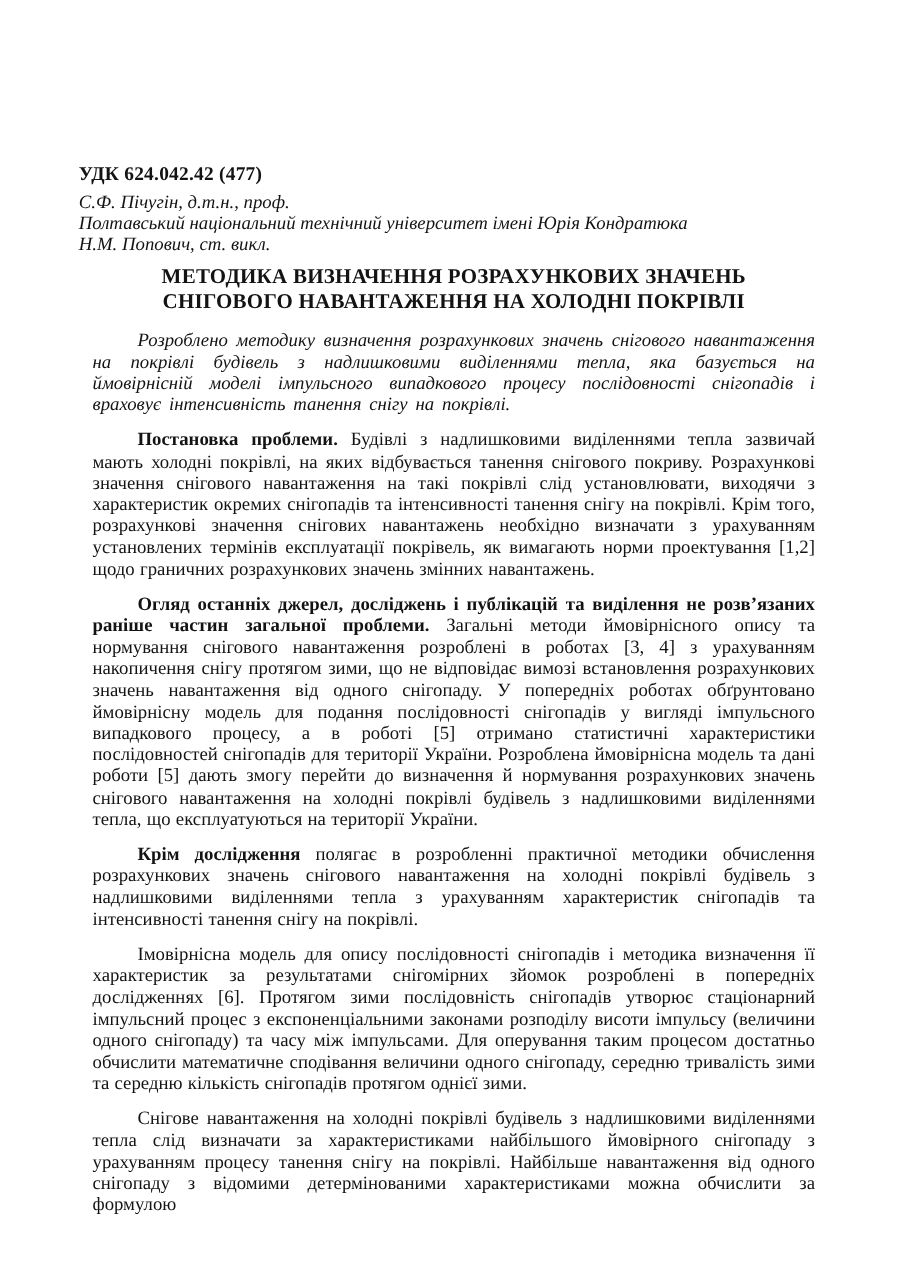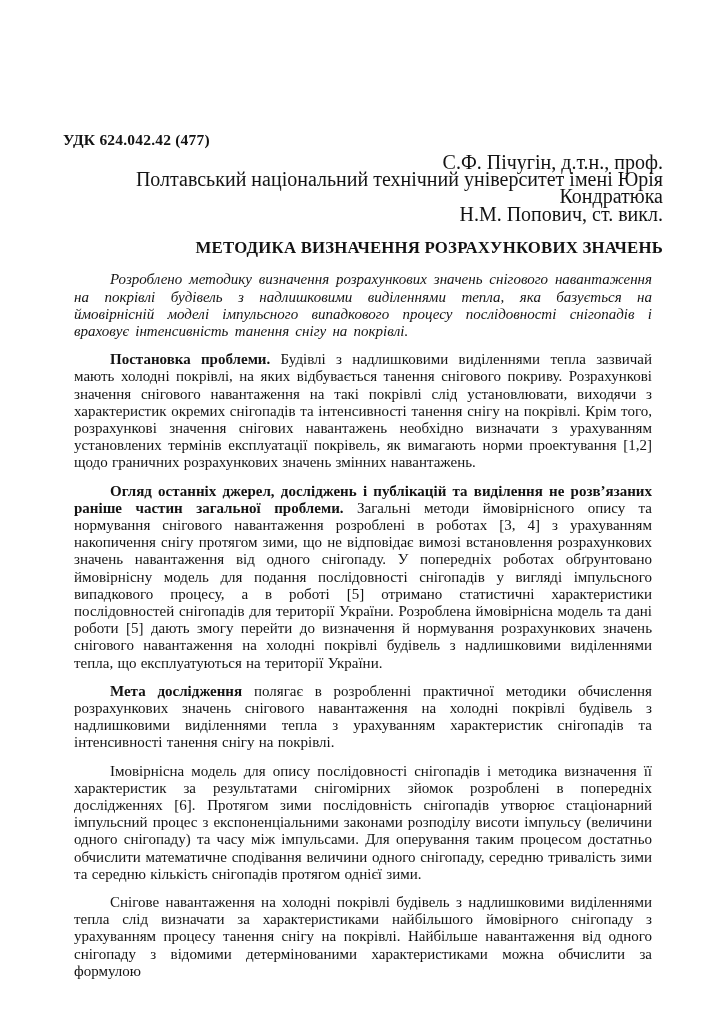--- a/index.html
+++ b/index.html
@@ -19,27 +19,28 @@
     overflow: hidden;
   }
   .udc {
     font-weight: bold;
     font-size: 15.5px;
     line-height: 18px;
     letter-spacing: 0.2px;
   }
   .authors-block {
     margin-top: 5px;
-    text-align: right;
-    font-size: 20px;
+    text-align: left;
+    font-style: italic;
+    font-size: 15px;
     line-height: 17.2px;
   }
   .article-title {
-    margin: 15px 0 13px 0;
-    text-align: right;
+    margin: 5px 0 13px 0;
+    text-align: center;
     font-weight: bold;
     font-size: 16.8px;
     line-height: 20.5px;
     letter-spacing: 0.2px;
   }
   .article-title span { display: block; }
   p.text {
     margin: 11px;
     text-align: justify;
     text-indent: 36px;
@@ -66,30 +67,31 @@
   <div class="udc">УДК 624.042.42 (477)</div>
 
   <div class="authors-block">
     <div>С.Ф. Пічугін, д.т.н., проф.</div>
     <div>Полтавський національний технічний університет імені Юрія Кондратюка</div>
     <div>Н.М. Попович, ст. викл.</div>
   </div>
 
   <h1 class="article-title">
     <span>МЕТОДИКА ВИЗНАЧЕННЯ РОЗРАХУНКОВИХ ЗНАЧЕНЬ</span>
+    <span>СНІГОВОГО НАВАНТАЖЕННЯ НА ХОЛОДНІ ПОКРІВЛІ</span>
   </h1>
 
   <p class="text abstract">Розроблено методику визначення розрахункових значень снігового навантаження на покрівлі будівель з надлишковими виділеннями тепла, яка базується на ймовірнісній моделі імпульсного випадкового процесу послідовності снігопадів і враховує інтенсивність танення снігу на покрівлі.</p>
 
 
   <div>
     <p class="text body-start"><b class="lead">Постановка проблеми.</b> <span>Будівлі з надлишковими виділеннями тепла зазвичай мають холодні покрівлі, на яких відбувається танення снігового покриву. Розрахункові значення снігового навантаження на такі покрівлі слід установлювати, виходячи з характеристик окремих снігопадів та інтенсивності танення снігу на покрівлі. Крім того, розрахункові значення снігових навантажень необхідно визначати з урахуванням установлених термінів експлуатації покрівель, як вимагають норми проектування [1,2] щодо граничних розрахункових значень змінних навантажень.</span></p>
 
     <p class="text"><b class="lead">Огляд останніх джерел, досліджень і публікацій та виділення не розв’язаних раніше частин загальної проблеми.</b> <span>Загальні методи ймовірнісного опису та нормування снігового навантаження розроблені в роботах [3, 4] з урахуванням накопичення снігу протягом зими, що не відповідає вимозі встановлення розрахункових значень навантаження від одного снігопаду. У попередніх роботах обґрунтовано ймовірнісну модель для подання послідовності снігопадів у вигляді імпульсного випадкового процесу, а в роботі [5] отримано статистичні характеристики послідовностей снігопадів для території України. Розроблена ймовірнісна модель та дані роботи [5] дають змогу перейти до визначення й нормування розрахункових значень снігового навантаження на холодні покрівлі будівель з надлишковими виділеннями тепла, що експлуатуються на території України.</span></p>
 
-    <p class="text"><b class="lead">Мета дослідження</b> <span>полягає в розробленні практичної методики обчислення розрахункових значень снігового навантаження на холодні покрівлі будівель з надлишковими виділеннями тепла з урахуванням характеристик снігопадів та інтенсивності танення снігу на покрівлі.</span></p>
+    <p class="text"><b class="lead">Крім дослідження</b> <span>полягає в розробленні практичної методики обчислення розрахункових значень снігового навантаження на холодні покрівлі будівель з надлишковими виділеннями тепла з урахуванням характеристик снігопадів та інтенсивності танення снігу на покрівлі.</span></p>
 
     <p class="text"><b class="lead"></b> <span>Імовірнісна модель для опису послідовності снігопадів і методика визначення її характеристик за результатами снігомірних зйомок розроблені в попередніх дослідженнях [6]. Протягом зими послідовність снігопадів утворює стаціонарний імпульсний процес з експоненціальними законами розподілу висоти імпульсу (величини одного снігопаду) та часу між імпульсами. Для оперування таким процесом достатньо обчислити математичне сподівання величини одного снігопаду, середню тривалість зими та середню кількість снігопадів протягом однієї зими.</span></p>
 
     <p class="text"><b class="lead"></b> <span>Снігове навантаження на холодні покрівлі будівель з надлишковими виділеннями тепла слід визначати за характеристиками найбільшого ймовірного снігопаду з урахуванням процесу танення снігу на покрівлі. Найбільше навантаження від одного снігопаду з відомими детермінованими характеристиками можна обчислити за формулою</span></p>
   </div>
 
 </div>
 
 </body></html>

